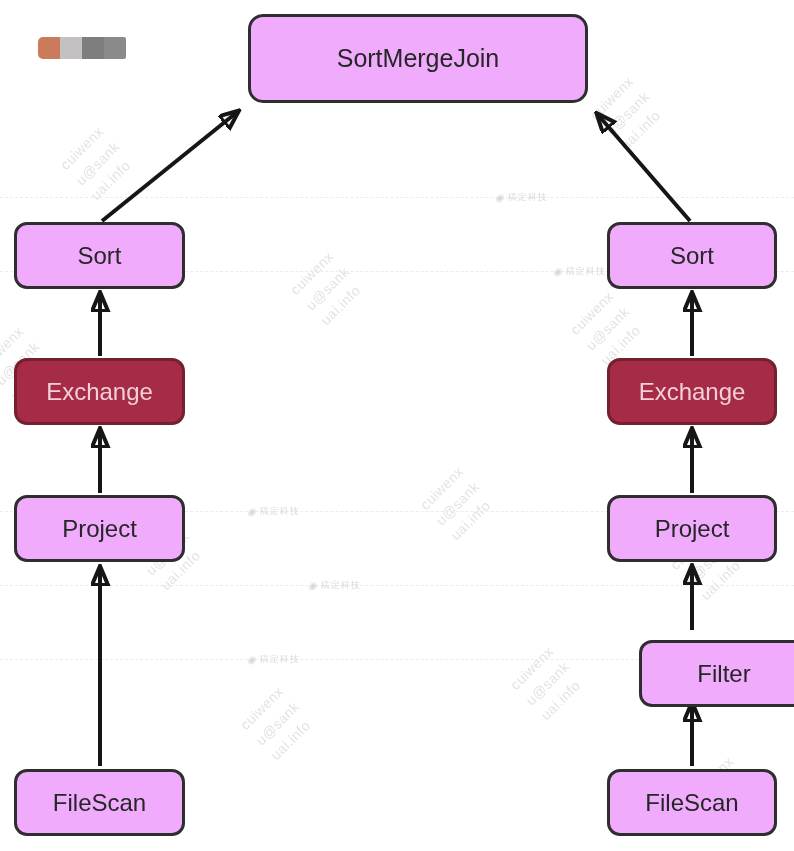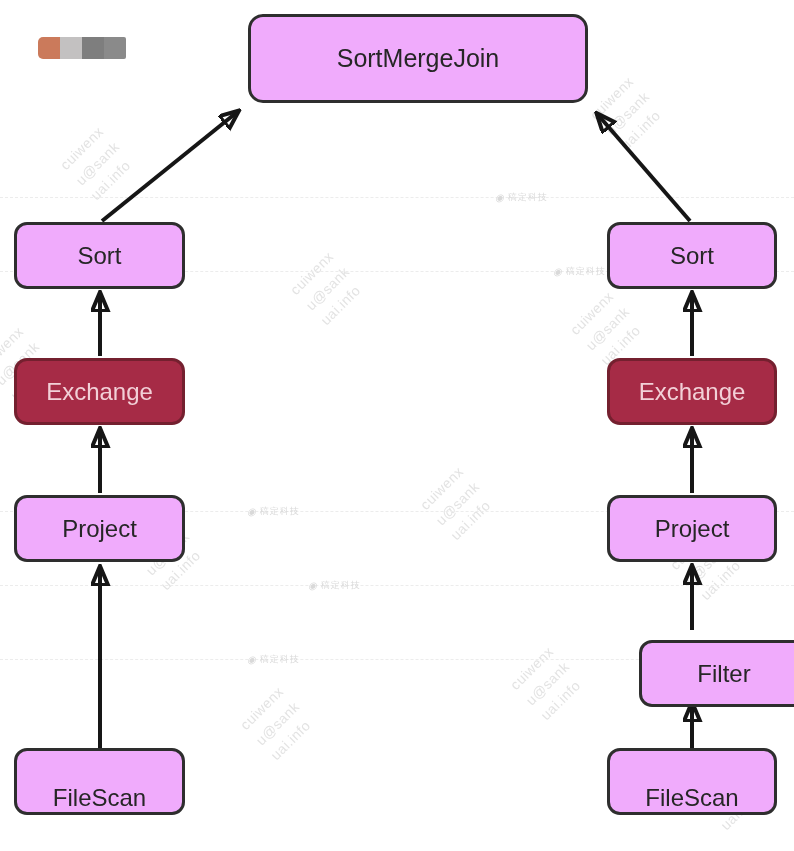--- a/index.html
+++ b/index.html
@@ -45,21 +45,21 @@
     display:flex;align-items:center;justify-content:center;
     font-size:24px;color:#262626;
   }
   .node.root{left:248px;top:14px;width:340px;height:89px;border-radius:15px;font-size:25px;}
   .colL{left:14px;width:171px;height:67px;}
   .colR{left:607px;width:170px;height:67px;}
   .row-sort{top:222px;}
   .row-exchange{top:358px;justify-content:center;}
   .row-project{top:495px;}
   .row-filter{top:640px;margin-left:32px;}
-  .row-filescan{top:748px;align-items:flex-end;}
+  .row-filescan{top:769px;}
   .node.exchange{
     background:#a62b46;border-color:#74202f;color:#f2d0d7;
   }
 </style>
 </head>
 <body>
 
 <div class="canvas">
 
   <div class="wm-layer">

